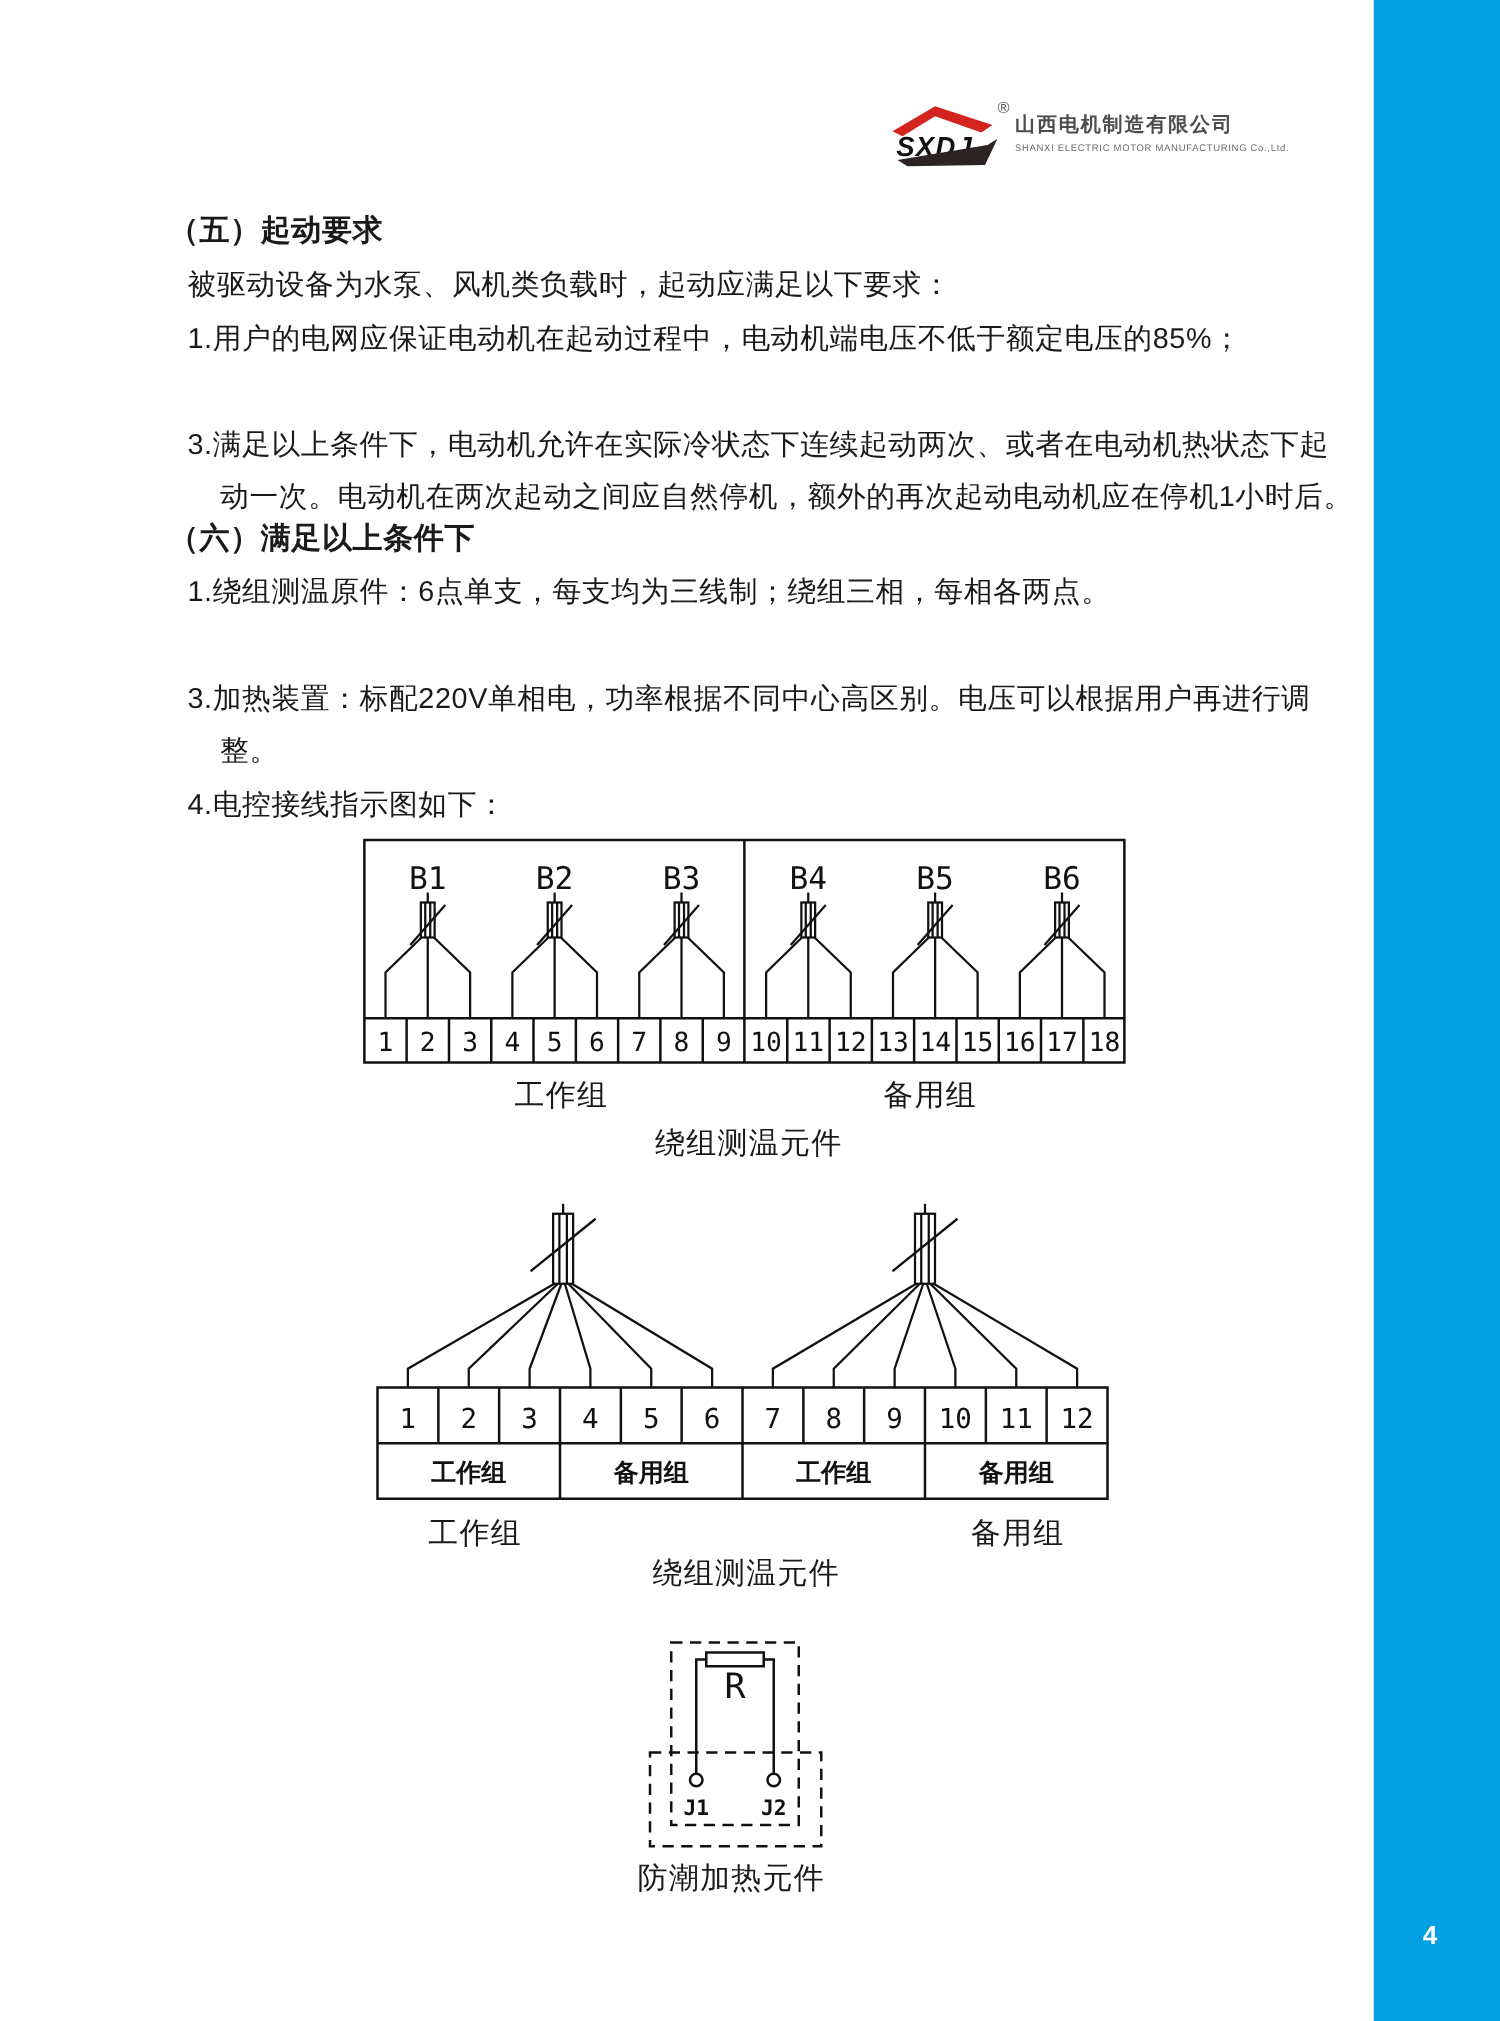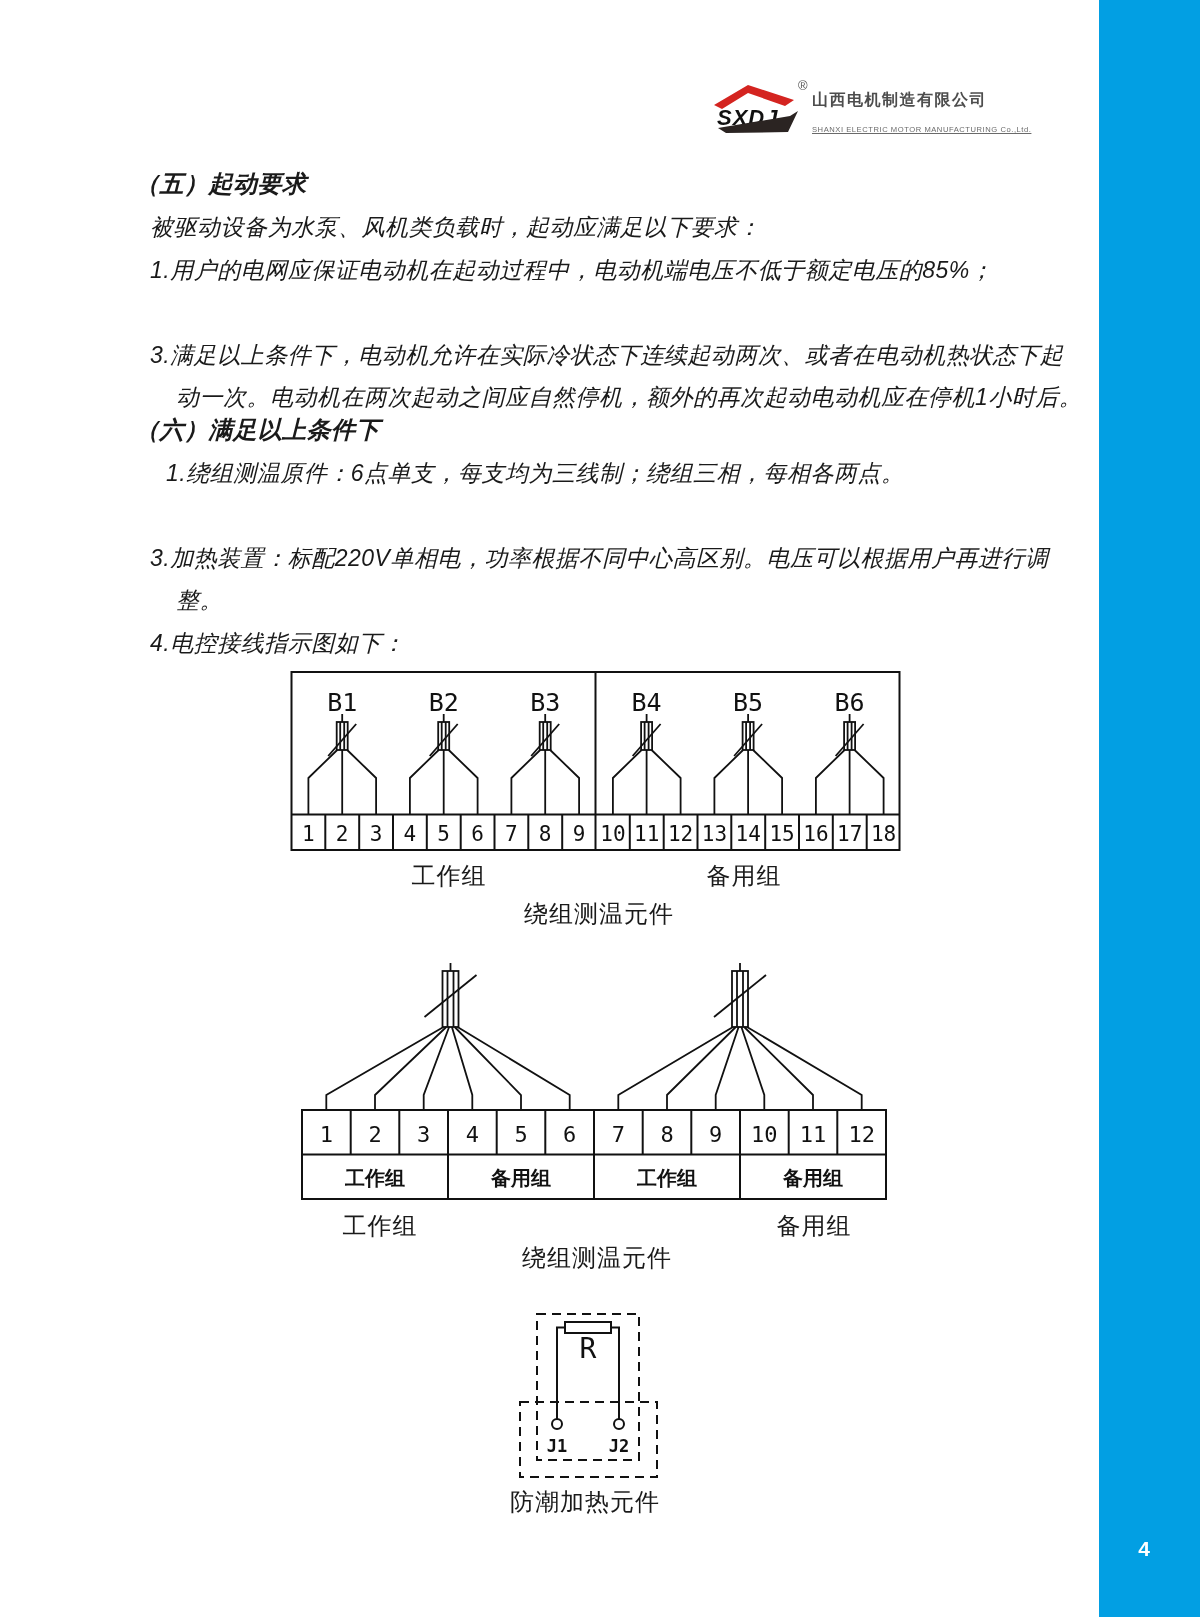--- a/index.html
+++ b/index.html
@@ -10,23 +10,23 @@
   }
   .accent-bar{position:absolute;right:0;top:0;width:101px;height:1617px;background:#029FE3;}
   .page-number{position:absolute;top:1537px;left:30px;width:30px;text-align:center;
     color:#ffffff;font-size:21px;font-weight:bold;}
   
   .header{position:absolute;left:700px;top:78px;width:380px;height:60px;}
   .logo-mark{position:absolute;left:10px;top:2px;}
   .reg{position:absolute;left:98px;top:0px;font-size:13px;color:#555;}
   .company{position:absolute;left:112px;top:12px;width:260px;}
   .company-cn{font-size:16px;font-weight:bold;color:#4d4d4d;letter-spacing:1.5px;white-space:nowrap;}
-  .company-en{font-size:7.6px;color:#6a6a6a;letter-spacing:0.55px;margin-top:14px;white-space:nowrap;text-decoration:underline;}
+  .company-en{font-size:7.6px;color:#6a6a6a;letter-spacing:0.55px;margin-top:3px;white-space:nowrap;}
   
-  .tline{position:absolute;font-size:23px;white-space:nowrap;letter-spacing:0.5px;font-style:italic;}
+  .tline{position:absolute;font-size:23px;white-space:nowrap;letter-spacing:0.5px;}
   .thead{font-weight:bold;font-size:24px;}
   .tline sup{font-size:14px;}
   
   .dlabel{position:absolute;font-size:24px;white-space:nowrap;transform:translateX(-50%);letter-spacing:1px;}
   svg{position:absolute;overflow:visible;}
   svg text{font-family:"DejaVu Sans Mono","Liberation Mono",monospace;fill:#111;}
   svg .cnlabel{font-family:"Liberation Sans","DejaVu Sans",sans-serif;font-weight:bold;}
 </style>
 </head>
 <body>
@@ -50,21 +50,21 @@
     </div>
   </div>
 
   <div class="tline thead" style="left:135px;top:168px">（五）起动要求</div>
   <div class="tline" style="left:150px;top:212px">被驱动设备为水泵、风机类负载时，起动应满足以下要求：</div>
   <div class="tline" style="left:150px;top:255px">1.用户的电网应保证电动机在起动过程中，电动机端电压不低于额定电压的85%；</div>
   <div class="tline" style="left:150px;top:340px">3.满足以上条件下，电动机允许在实际冷状态下连续起动两次、或者在电动机热状态下起</div>
   <div class="tline" style="left:176px;top:382px">动一次。电动机在两次起动之间应自然停机，额外的再次起动电动机应在停机1小时后。</div>
 
   <div class="tline thead" style="left:135px;top:414px">（六）满足以上条件下</div>
-  <div class="tline" style="left:166px;top:458px">1.绕组测温原件：6点单支，每支均为三线制；绕组三相，每相各两点。</div>
+  <div class="tline" style="left:150px;top:458px">1.绕组测温原件：6点单支，每支均为三线制；绕组三相，每相各两点。</div>
   <div class="tline" style="left:150px;top:543px">3.加热装置：标配220V单相电，功率根据不同中心高区别。电压可以根据用户再进行调</div>
   <div class="tline" style="left:176px;top:585px">整。</div>
   <div class="tline" style="left:150px;top:628px">4.电控接线指示图如下：</div>
 
   <svg style="left:290px;top:668px" width="612" height="186" viewBox="0 0 612 186" fill="none" stroke="#111" stroke-width="2">
     <rect x="1.5" y="4" width="608" height="178"></rect>
     <line x1="305.5" y1="4" x2="305.5" y2="182"></line>
     <line x1="1.5" y1="146.5" x2="609.5" y2="146.5"></line>
     <g>
       <line x1="35.3" y1="146.5" x2="35.3" y2="182"></line>

